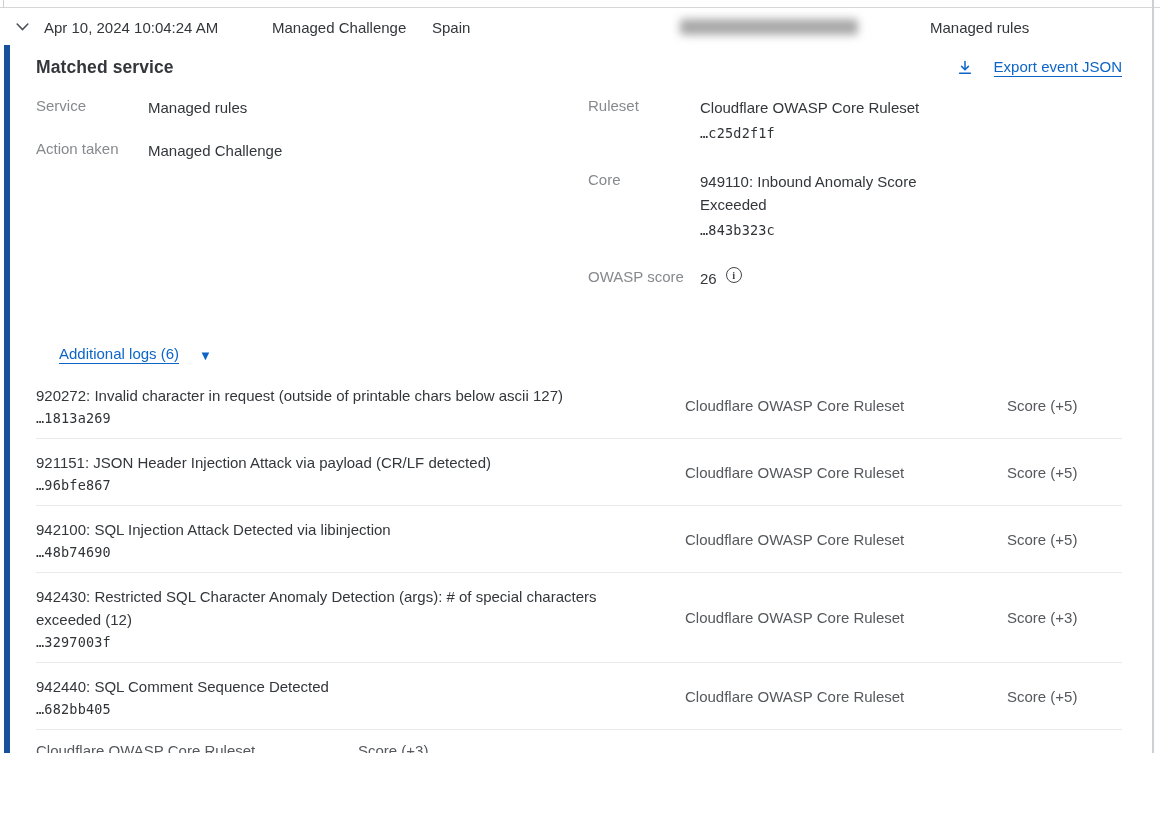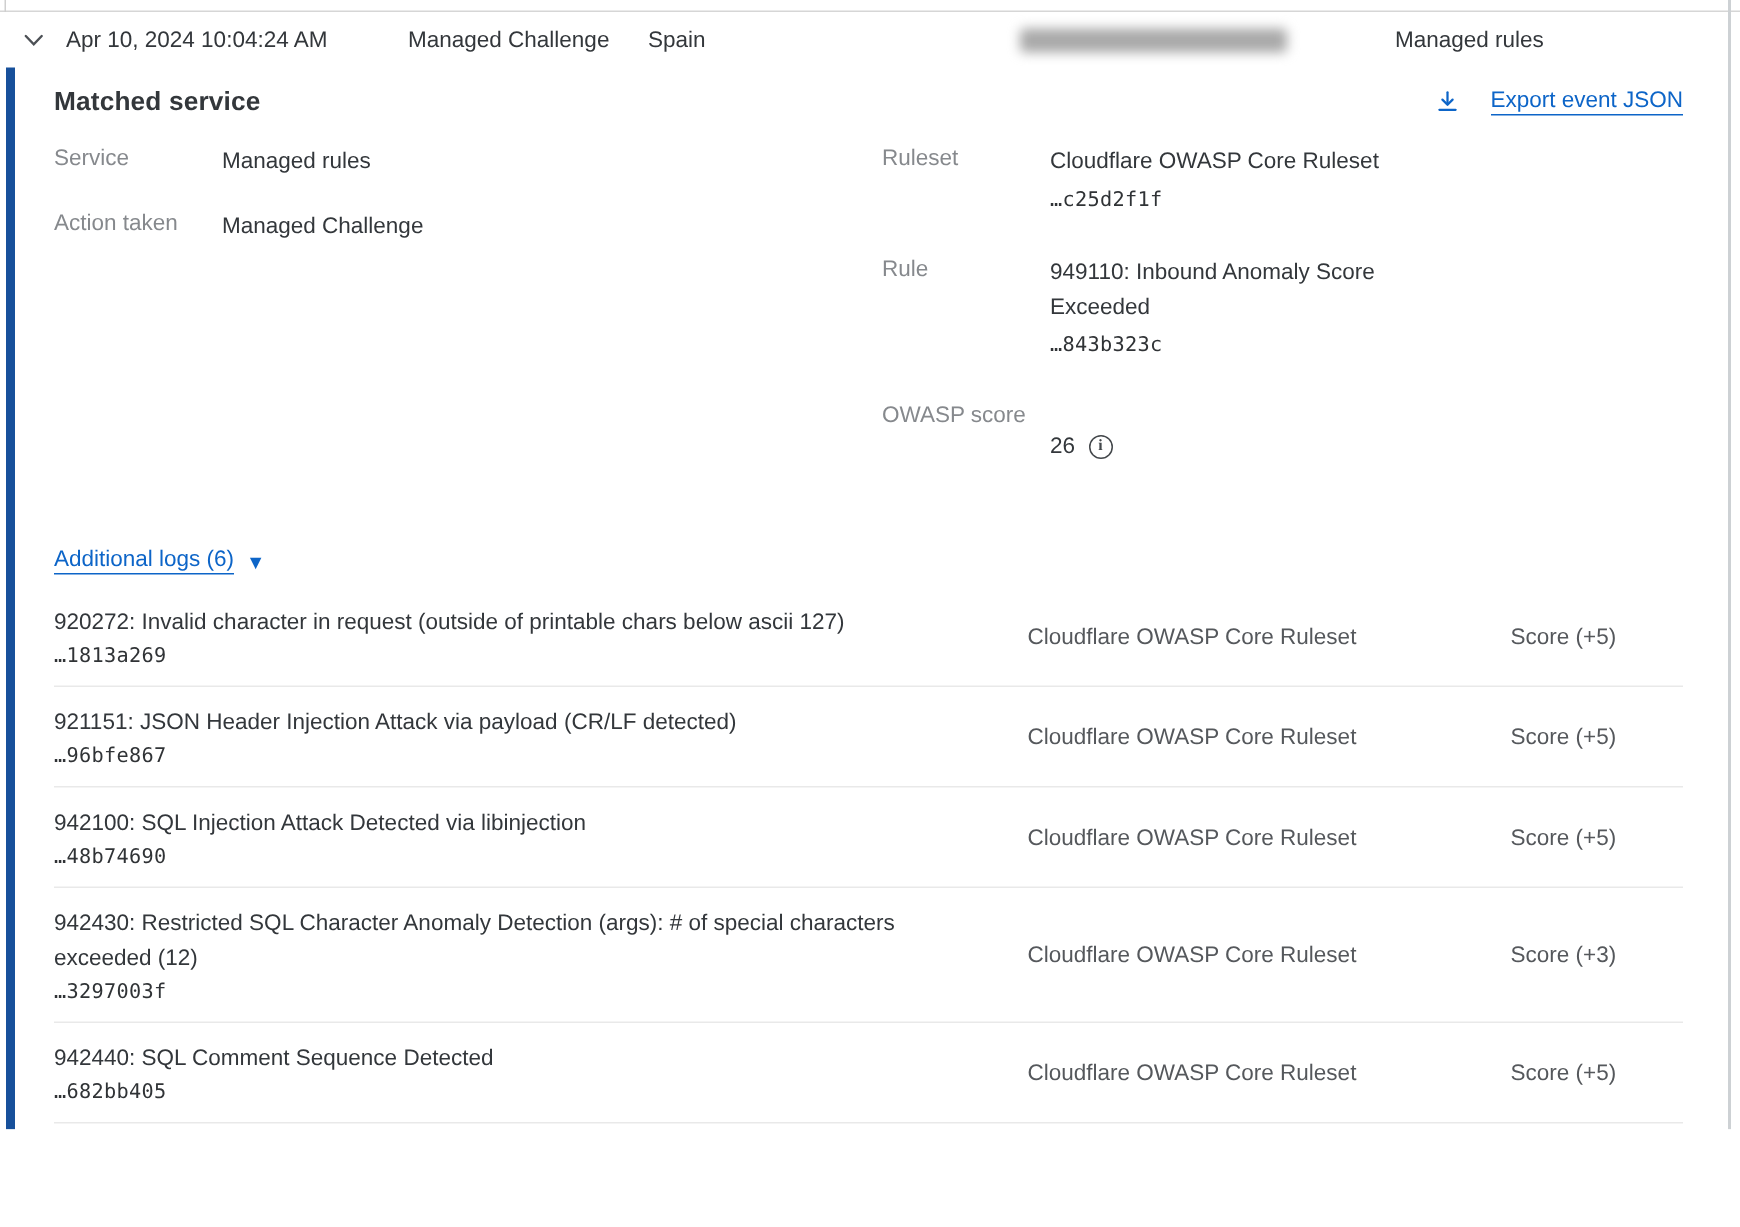--- a/index.html
+++ b/index.html
@@ -112,42 +112,43 @@
   .field-value { font-size: 15px; color: #33373b; line-height: 23px; }
   .fields-right .field-row { margin-bottom: 25px; }
   .fields-right .field-value { width: 242px; }
   .mono {
     font-family: "DejaVu Sans Mono", monospace;
     font-size: 13.5px;
     color: #303336;
     letter-spacing: .2px;
     margin-top: 3px;
   }
-  .owasp-value { display: inline-flex; align-items: center; gap: 9px; margin-top: 19px; }
+  .owasp-value { display: inline-flex; gap: 9px; }
   .info-icon {
     width: 16px; height: 16px;
     border: 1.3px solid #43474b;
     border-radius: 50%;
     display: inline-flex;
     align-items: center;
     justify-content: center;
     font-size: 10.5px;
     font-weight: 700;
     color: #43474b;
     cursor: pointer;
     font-family: "Liberation Serif", serif;
   }
   
   .addl-logs {
     display: inline-flex;
     align-items: center;
-    gap: 8px;
+    gap: 20px;
     margin-bottom: 14px;
     cursor: pointer;
     text-decoration: none;
+    margin-left: 23px;
   }
   .addl-logs .txt {
     color: #0d65c8;
     font-size: 15px;
     border-bottom: 1px solid #0d65c8;
     padding-bottom: 1px;
   }
   .addl-logs .caret {
     color: #0d65c8;
     font-size: 13px;
@@ -235,21 +236,21 @@
       </div>
       <div class="fields-right">
         <div class="field-row">
           <div class="field-label">Ruleset</div>
           <div class="field-value">
             <div>Cloudflare OWASP Core Ruleset</div>
             <div class="mono">…c25d2f1f</div>
           </div>
         </div>
         <div class="field-row">
-          <div class="field-label">Rule</div>
+          <div class="field-label">Core</div>
           <div class="field-value">
             <div>949110: Inbound Anomaly Score Exceeded</div>
             <div class="mono">…843b323c</div>
           </div>
         </div>
         <div class="field-row">
           <div class="field-label">OWASP score</div>
           <div class="field-value owasp-value">
             <span>26</span>
             <span class="info-icon">i</span>

